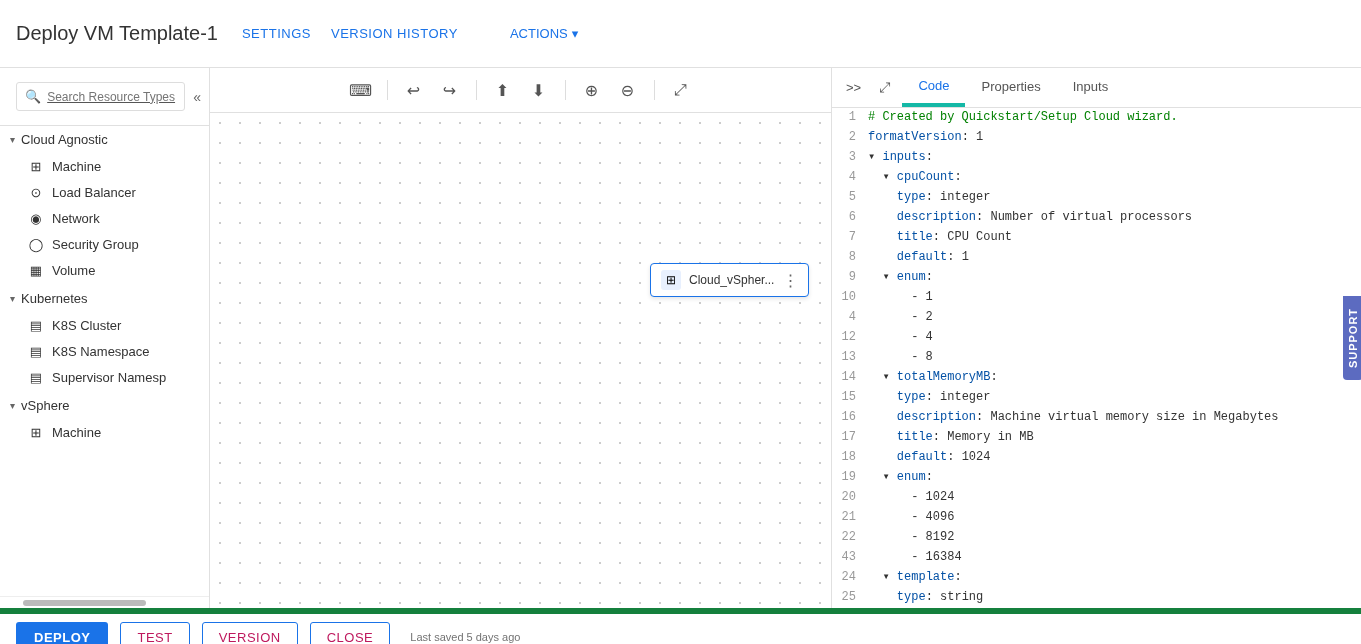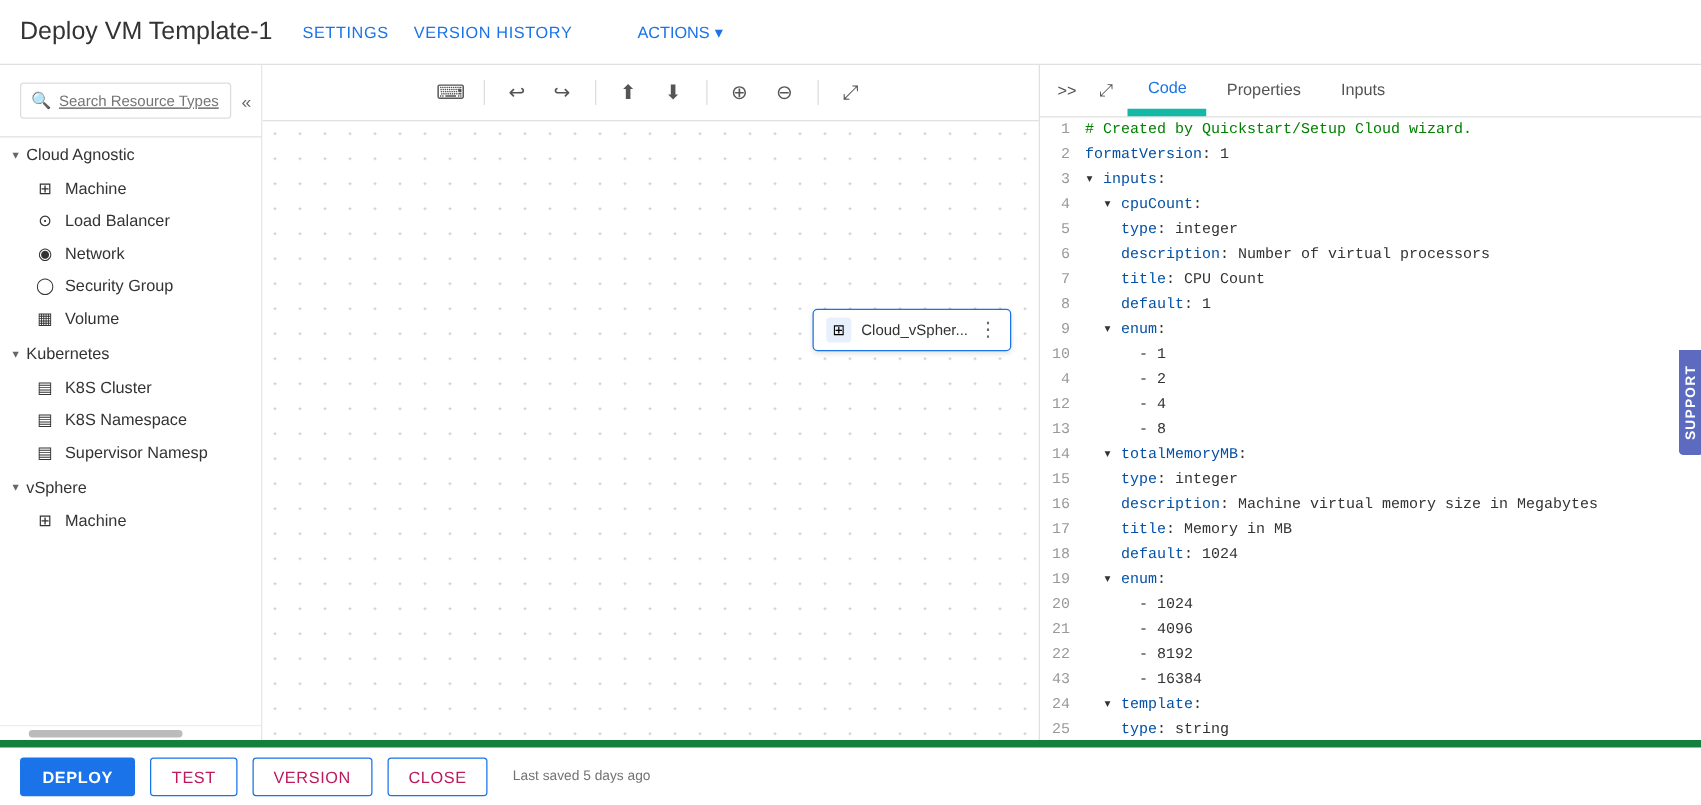--- a/index.html
+++ b/index.html
@@ -1,19 +1,19 @@
 <!DOCTYPE html>
 <html><head>
   <meta charset="utf-8">
   <style>
     * { box-sizing: border-box; margin: 0; padding: 0; }
     body { font-family: -apple-system, BlinkMacSystemFont, 'Segoe UI', Arial, sans-serif; font-size: 13px; background: #fff; overflow: hidden; width: 1361px; height: 644px; }
 
     
-    .header { display: flex; align-items: center; padding: 10px 16px; border-bottom: 1px solid #e0e0e0; height: 52px; }
+    .header { display: flex; align-items: center; padding: 10px 16px; border-bottom: 1px solid #e0e0e0; height: 68px; }
     .header-title { font-size: 20px; font-weight: 400; color: #333; margin-right: 24px; }
     .header-nav { display: flex; gap: 20px; }
     .header-nav a { color: #1a73e8; text-decoration: none; font-size: 13px; font-weight: 500; letter-spacing: 0.5px; cursor: pointer; }
     .actions-btn { display: flex; align-items: center; gap: 4px; color: #1a73e8; font-size: 13px; font-weight: 500; cursor: pointer; margin-left: 32px; }
 
     
     .main { display: flex; height: calc(644px - 52px - 52px); }
 
     
     .sidebar { width: 210px; border-right: 1px solid #e0e0e0; display: flex; flex-direction: column; overflow: hidden; flex-shrink: 0; }
@@ -39,21 +39,21 @@
     .canvas-node { position: absolute; background: #fff; border: 1px solid #1a73e8; border-radius: 4px; padding: 6px 10px; display: flex; align-items: center; gap: 8px; min-width: 130px; cursor: move; box-shadow: 0 2px 4px rgba(0,0,0,0.1); }
     .canvas-node-icon { width: 20px; height: 20px; background: #e8f0fe; border-radius: 3px; display: flex; align-items: center; justify-content: center; font-size: 12px; }
     .canvas-node-label { font-size: 12px; color: #333; white-space: nowrap; }
     .canvas-node-menu { font-size: 16px; color: #666; cursor: pointer; margin-left: auto; }
 
     
     .code-panel { width: 530px; border-left: 1px solid #e0e0e0; display: flex; flex-direction: column; flex-shrink: 0; }
     .code-panel-tabs { display: flex; align-items: center; gap: 0; border-bottom: 1px solid #e0e0e0; padding: 0 8px; }
     .expand-btn { color: #555; font-size: 13px; cursor: pointer; padding: 8px 6px; margin-right: 6px; }
     .code-tab { padding: 10px 16px; font-size: 13px; cursor: pointer; color: #555; border-bottom: 2px solid transparent; }
-    .code-tab.active { color: #1a73e8; border-bottom: 6px solid #14b8a6; font-weight: 500; }
+    .code-tab.active { color: #1a73e8; border-bottom: 4px solid #14b8a6; font-weight: 500; }
     .code-content { flex: 1; overflow-y: auto; font-family: 'Courier New', monospace; font-size: 12px; line-height: 1.6; background: #fff; }
     .code-line { display: flex; min-height: 20px; }
     .line-num { width: 36px; text-align: right; padding-right: 12px; color: #999; flex-shrink: 0; user-select: none; }
     .line-code { flex: 1; padding-right: 8px; white-space: pre; color: #333; }
     .line-code .comment { color: #008000; }
     .line-code .key { color: #0451a5; }
 
     
     .footer { display: flex; align-items: center; gap: 12px; padding: 10px 16px; border-top: 6px solid #15803d; height: 52px; background: #fff; }
     .btn-deploy { background: #1a73e8; color: #fff; border: none; padding: 8px 18px; font-size: 13px; font-weight: 600; letter-spacing: 0.5px; border-radius: 3px; cursor: pointer; }

